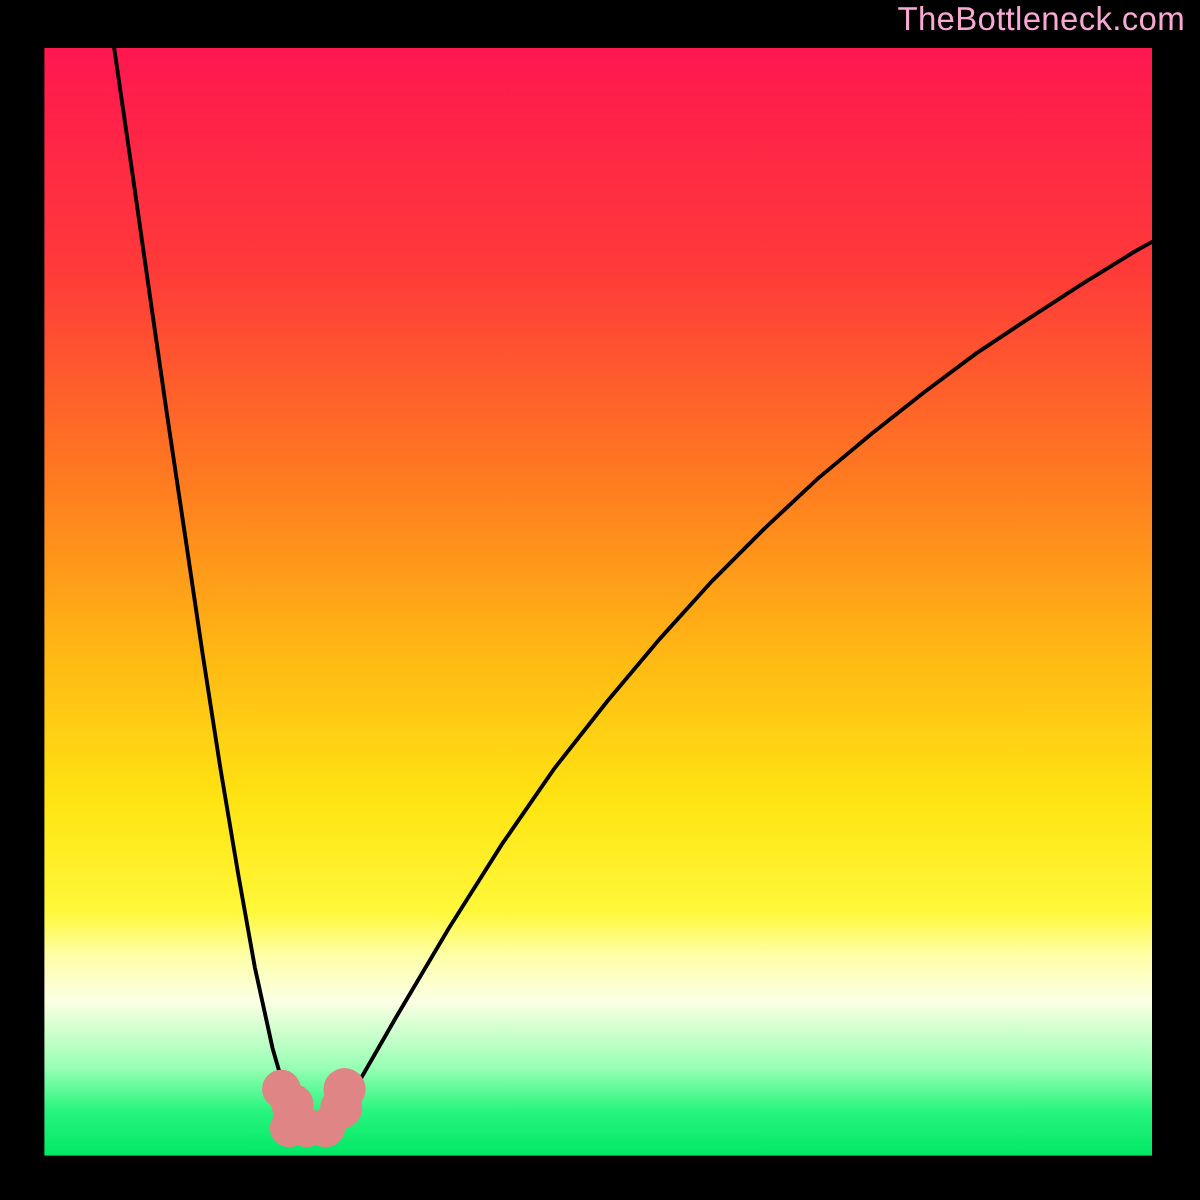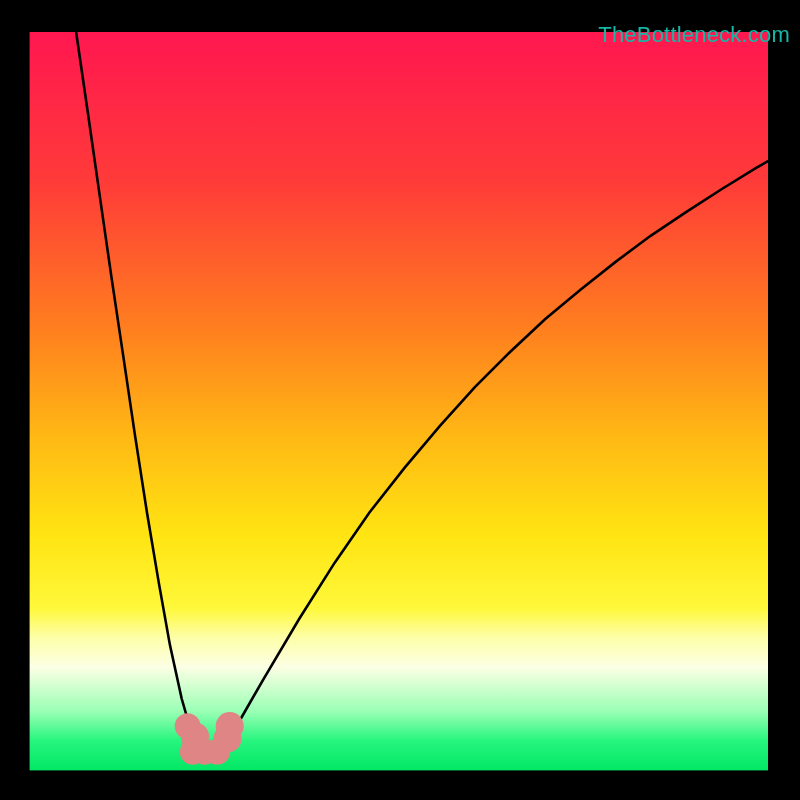--- a/index.html
+++ b/index.html
@@ -12,23 +12,23 @@
     overflow: hidden;
   }
   .frame {
     position: relative;
     width: 800px;
     height: 800px;
     background: #000;
   }
   .watermark {
     position: absolute;
-    top: 22px;
+    top: 0;
     right: 10px;
-    color: #14b8a6;
+    color: #f9a8d4;
     font-size: 22px;
     font-weight: 400;
     letter-spacing: 0.2px;
     z-index: 5;
   }
   svg {
     display: block;
   }
 </style>
 </head>

